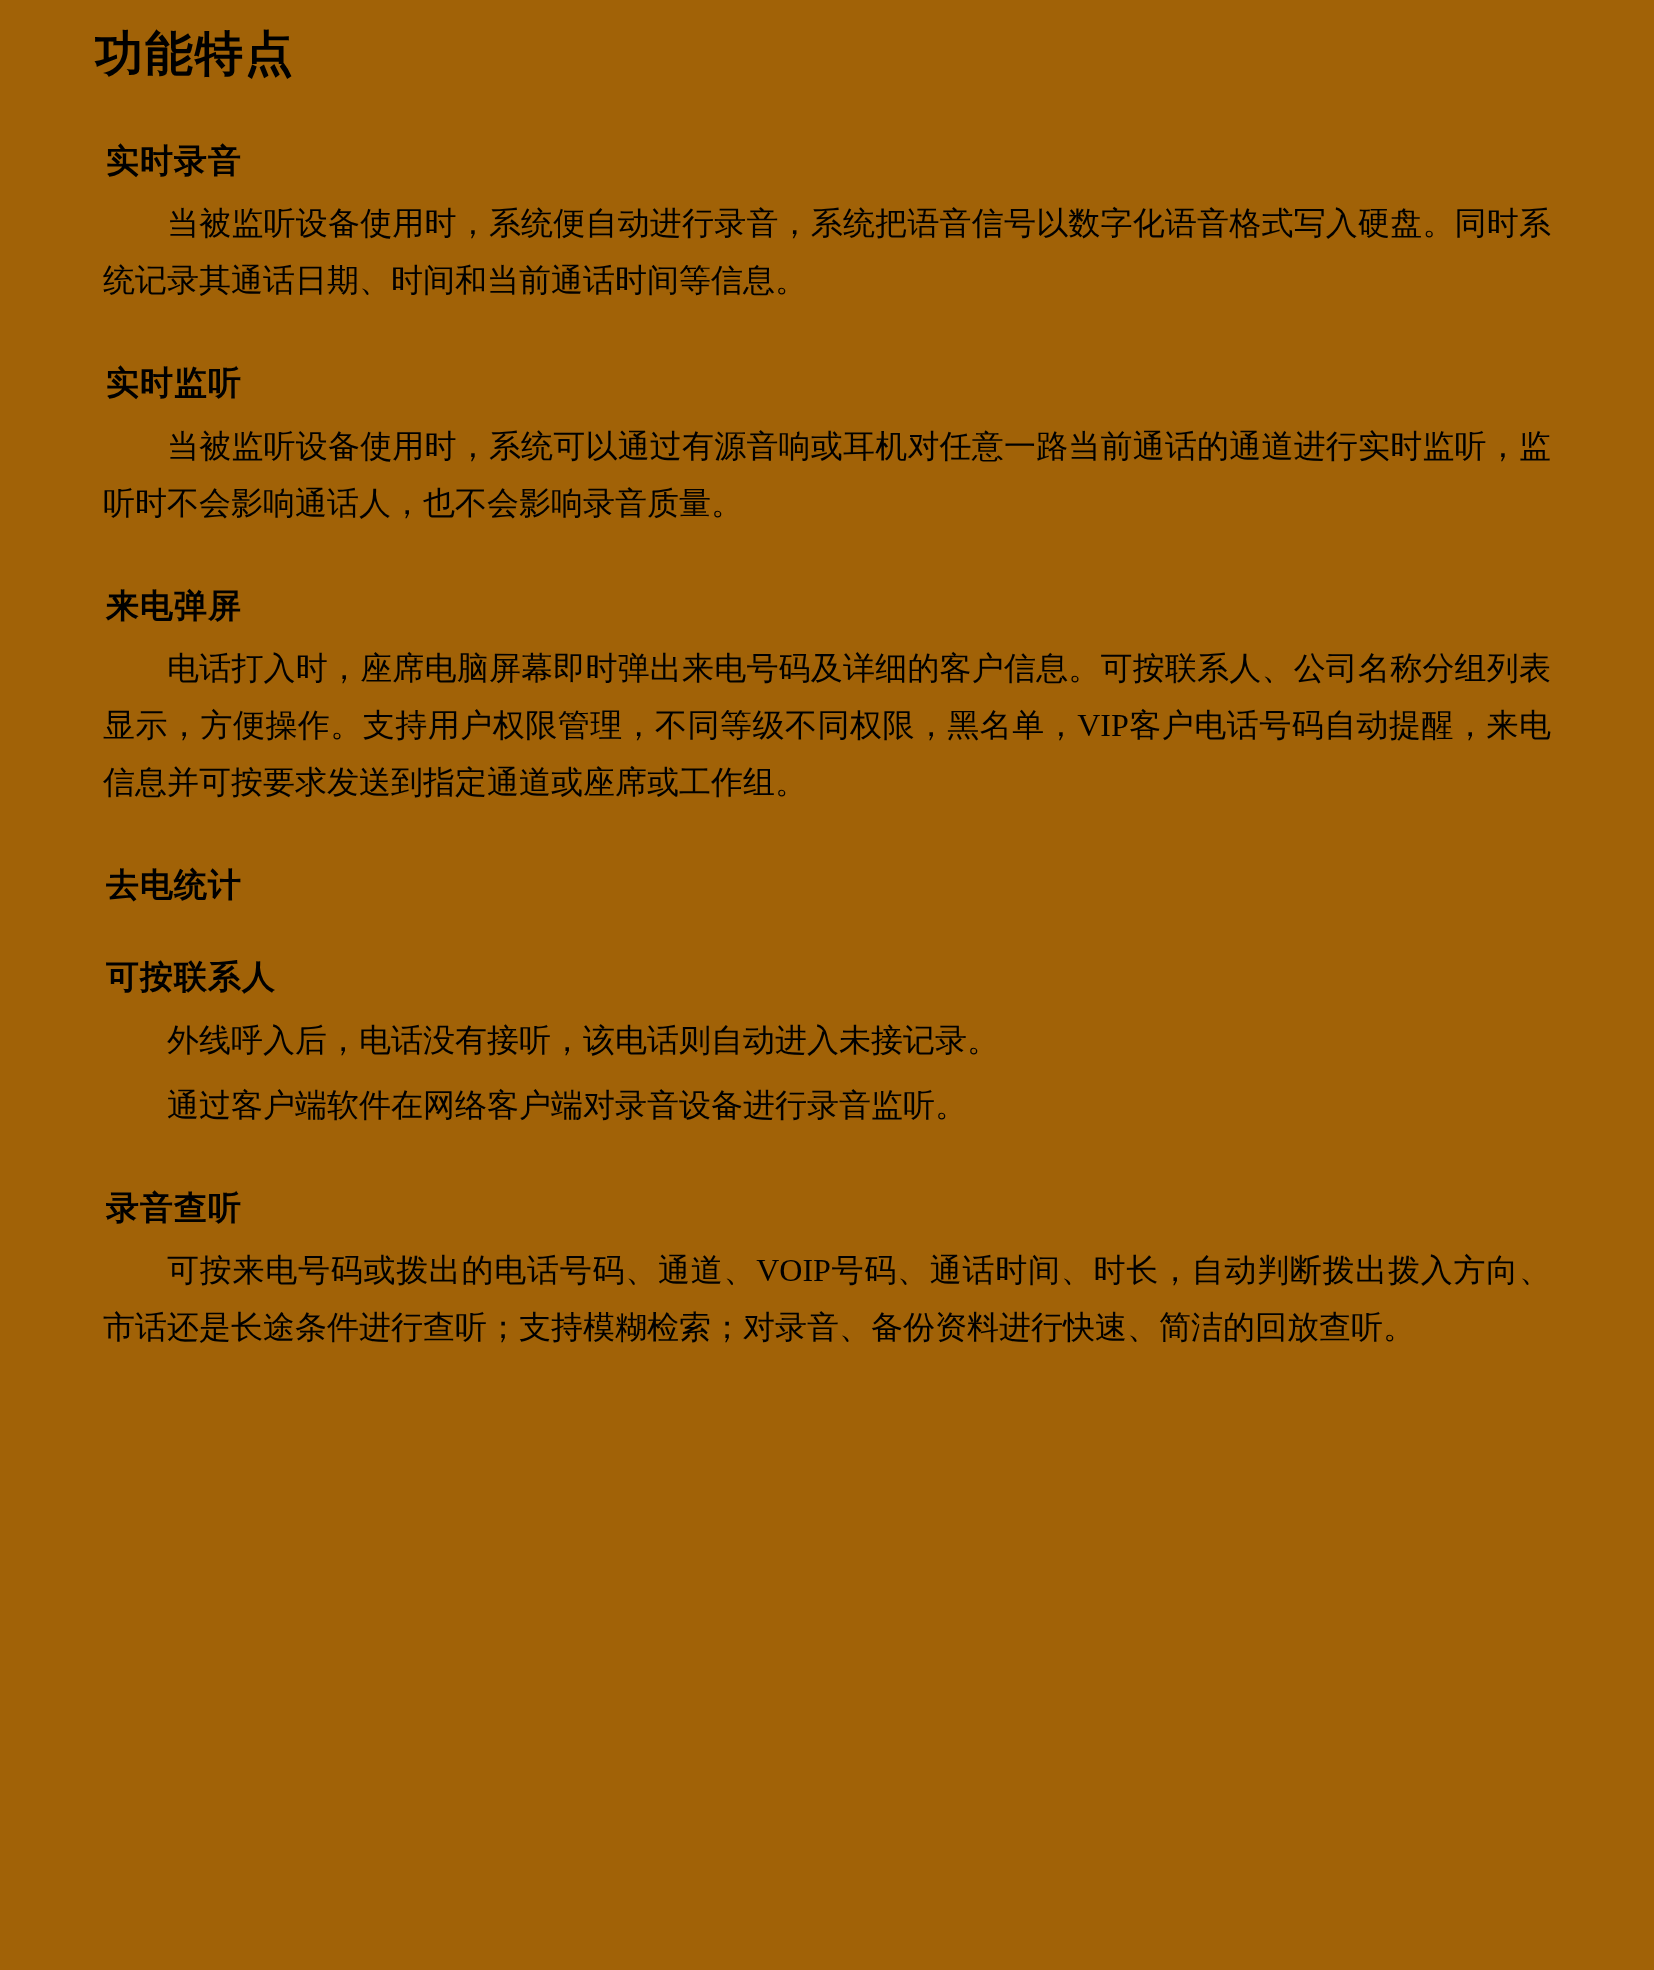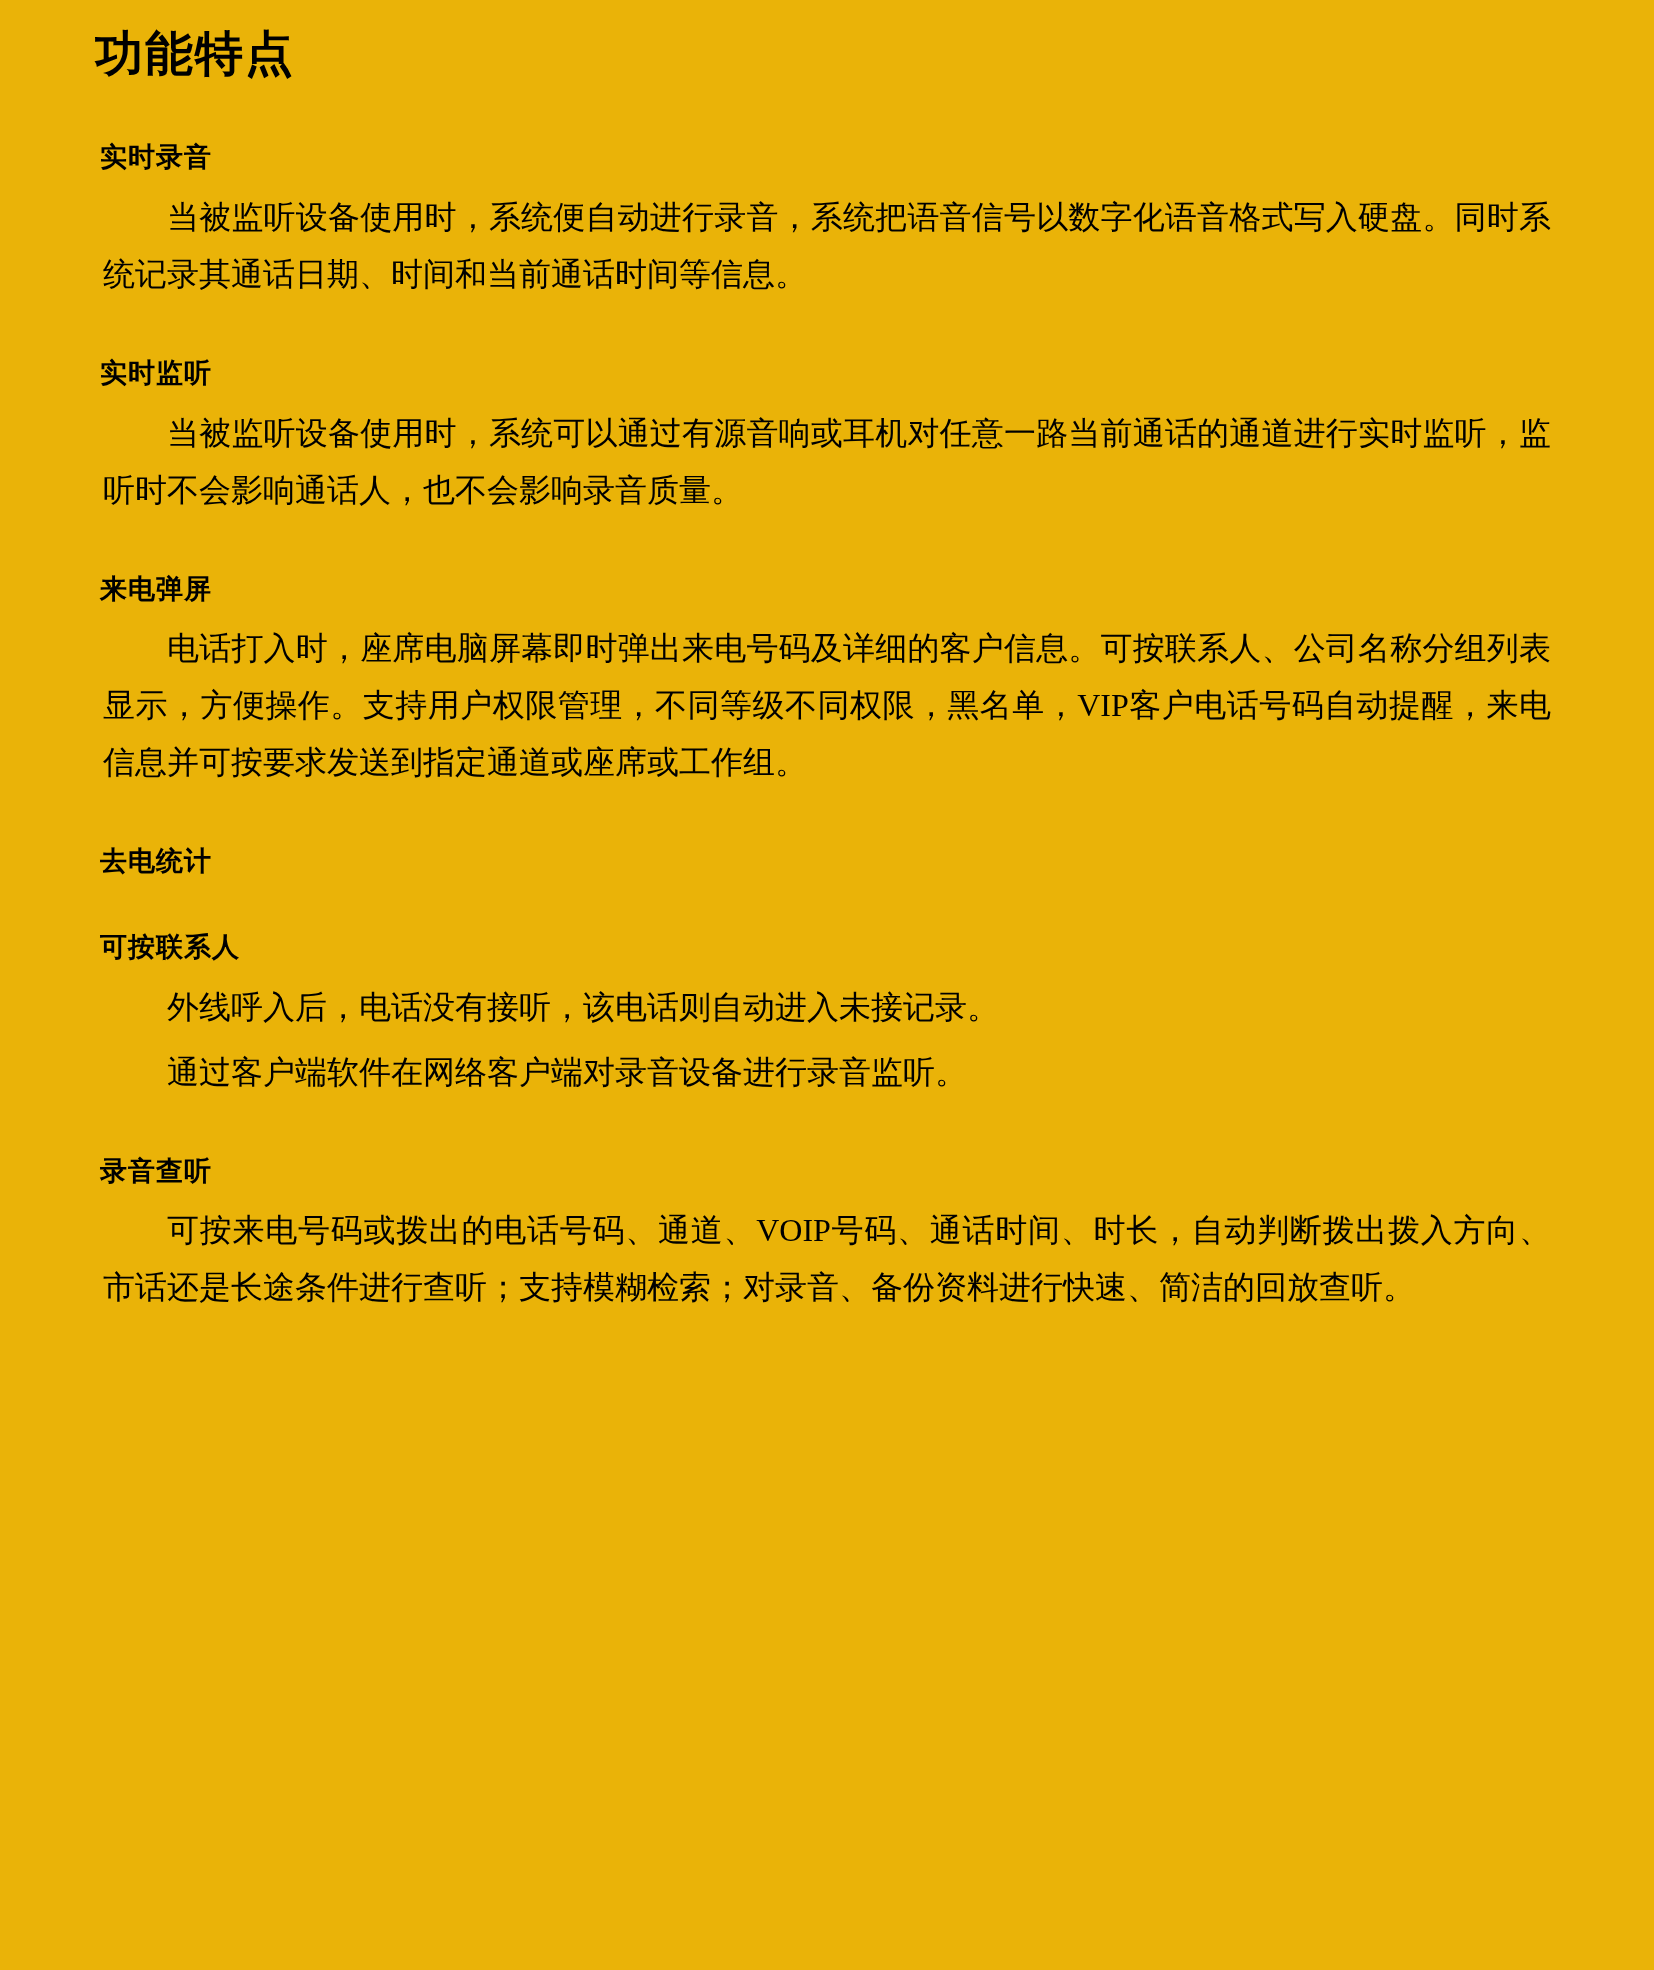--- a/index.html
+++ b/index.html
@@ -9,34 +9,34 @@
   }
   body {
     font-family: "Liberation Serif", "DejaVu Serif", serif;
     color: #000000;
   }
   .page {
     width: 1654px;
     min-height: 1970px;
     box-sizing: border-box;
     padding: 26px 95px 40px 95px;
-    background: #eab308;
+    background: #a16207;
   }
   .doc-title {
     font-size: 48px;
     font-weight: bold;
     line-height: 1.15;
     margin: 0 0 62px 0;
     letter-spacing: 2px;
   }
   .section-heading {
-    font-size: 27px;
+    font-size: 33px;
     font-weight: bold;
     line-height: 1.1;
-    margin: 56px 0 16px 5px;
+    margin: 56px 0 16px 11px;
     letter-spacing: 1px;
   }
   .section-body {
     font-size: 32px;
     line-height: 57px;
     margin: 8px;
     text-indent: 2em;
     text-align: justify;
     text-justify: inter-ideograph;
     word-break: break-all;

